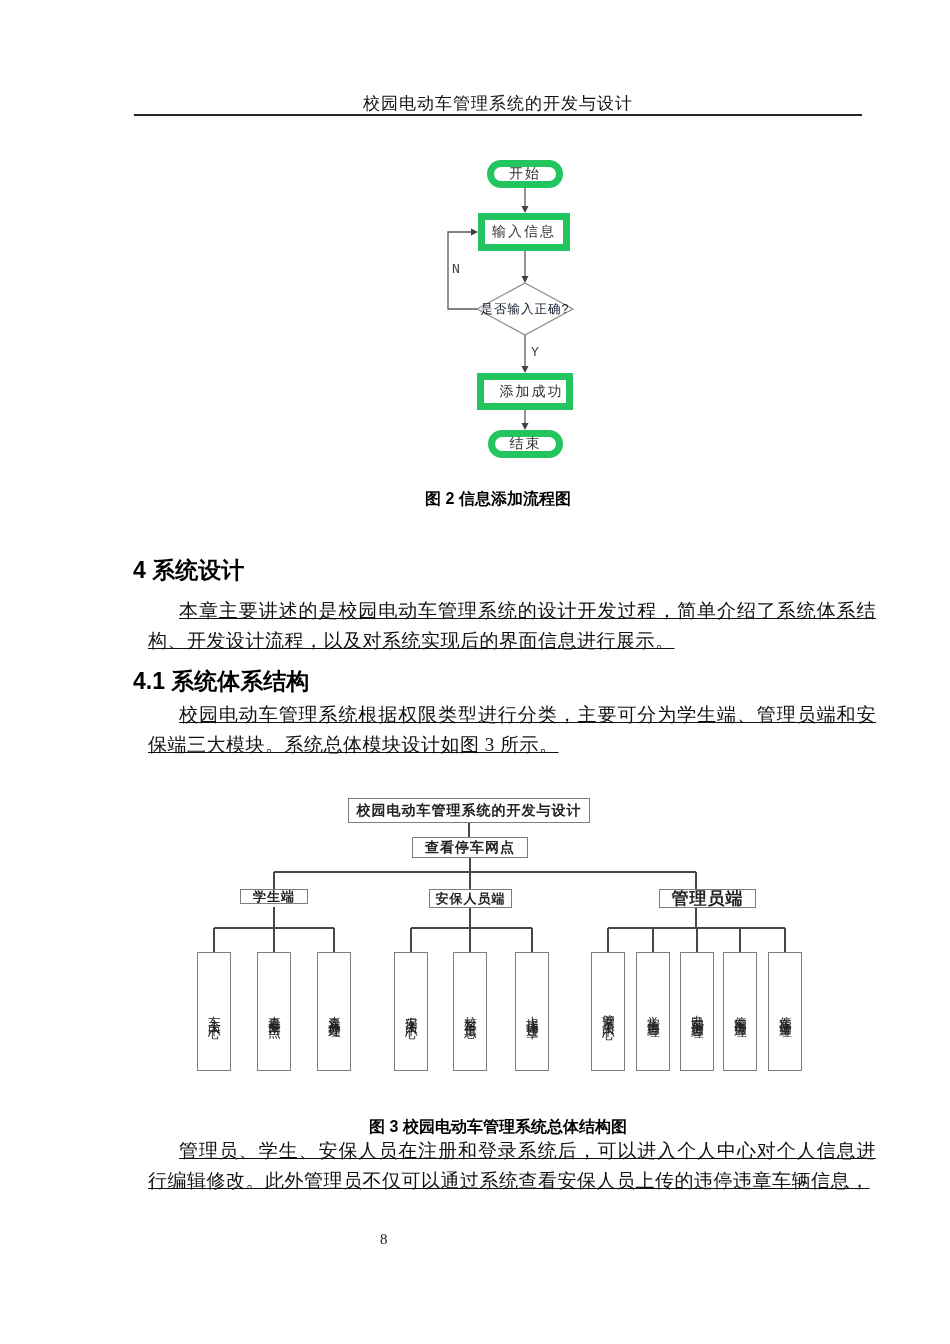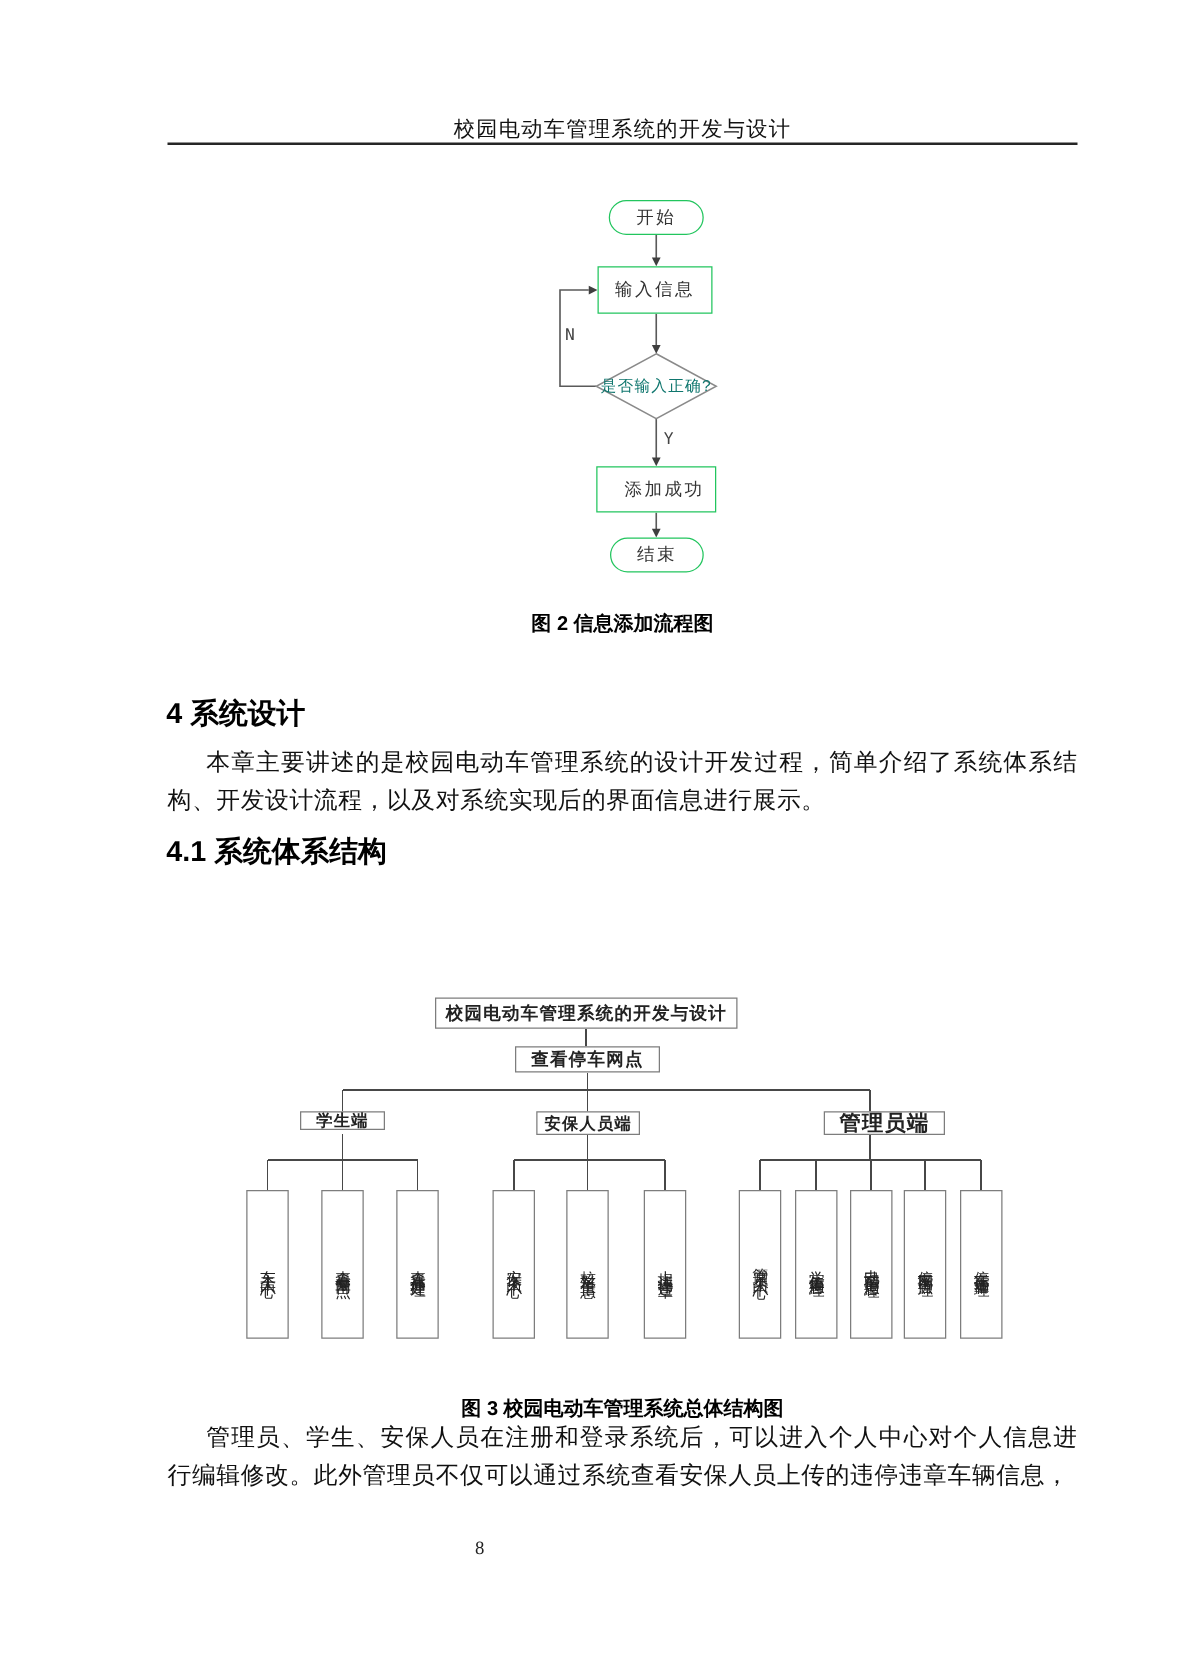--- a/index.html
+++ b/index.html
@@ -10,45 +10,45 @@
   }
   .abs { position:absolute; }
   
   .header-title {
     left:134px; top:92px; width:728px; text-align:center;
     font-size:17px; letter-spacing:1px; color:#111;
   }
   .header-rule { left:134px; top:114px; width:728px; height:2px; background:#262626; }
   
   .fbox {
-    background:#fff; border:1px solid #22c55e; color:#333;
+    background:#fff; border:7px solid #22c55e; color:#333;
     display:flex; align-items:center; justify-content:center;
     font-family:"Liberation Sans", sans-serif; font-size:14px; font-weight:500;
     letter-spacing:2px; z-index:2;
   }
   .stadium { border-radius:14px; }
   .flow-label {
     font-family:"DejaVu Sans Mono", monospace; font-size:13px; color:#444; z-index:2;
   }
   .diamond-label {
     left:477px; top:283px; width:96px; height:52px; display:flex; align-items:center;
     justify-content:center; font-family:"Liberation Sans", sans-serif; font-size:12.5px;
-    color:#0f766e; letter-spacing:1px; z-index:2;
+    color:#0f172a; letter-spacing:1px; z-index:2;
   }
   
   .caption {
     left:134px; width:728px; text-align:center;
     font-family:"Liberation Sans", sans-serif; font-weight:bold; font-size:16px; color:#000;
   }
   
   .h1 { left:133px; font-family:"Liberation Sans", sans-serif; font-weight:bold; font-size:23px; color:#000; }
   .h2 { left:133px; font-family:"Liberation Sans", sans-serif; font-weight:bold; font-size:23px; color:#000; }
   .para {
-    left:134px; width:728px; font-size:19px; line-height:30px; color:#111;
-    text-align:justify; text-indent:31px; letter-spacing:0.5px;
+    left:148px; width:728px; font-size:19px; line-height:30px; color:#111;
+    text-align:justify; text-indent:31px; letter-spacing:0.5px;text-decoration:underline;
   }
   
   .obox {
     background:#fff; border:1px solid #7d7d7d; color:#222;
     display:flex; align-items:center; justify-content:center;
     font-family:"Liberation Sans", sans-serif; font-weight:600; letter-spacing:1px; z-index:2;
   }
   .leaf {
     top:952px; width:34px; height:119px;
     writing-mode:vertical-rl; text-orientation:upright;
@@ -90,20 +90,21 @@
   <div class="abs fbox stadium" style="left:488px; top:430px; width:75px; height:28px;">结束</div>
   <div class="abs flow-label" style="left:452px; top:261px;">N</div>
   <div class="abs flow-label" style="left:531px; top:344px;">Y</div>
 
   <div class="abs caption" style="top:489px;">图 2 信息添加流程图</div>
 
   <div class="abs h1" style="top:555px;">4 系统设计</div>
   <div class="abs para" style="top:596px;">本章主要讲述的是校园电动车管理系统的设计开发过程，简单介绍了系统体系结构、开发设计流程，以及对系统实现后的界面信息进行展示。</div>
 
   <div class="abs h2" style="top:666px;">4.1 系统体系结构</div>
+  <div class="abs para" style="top:700px;">校园电动车管理系统根据权限类型进行分类，主要可分为学生端、管理员端和安保端三大模块。系统总体模块设计如图 3 所示。</div>
 
   <svg class="abs" style="left:190px; top:820px;" width="620" height="135" viewBox="0 0 620 135">
     <g stroke="#474747" stroke-width="1.5" fill="none" shape-rendering="crispEdges">
       <line x1="279" y1="3" x2="279" y2="18"></line>
       <line x1="280" y1="38" x2="280" y2="52"></line>
       <line x1="84" y1="52" x2="506" y2="52"></line>
       <line x1="84" y1="52" x2="84" y2="70"></line>
       <line x1="280" y1="52" x2="280" y2="70"></line>
       <line x1="506" y1="52" x2="506" y2="70"></line>
       <line x1="84" y1="87" x2="84" y2="108"></line>

